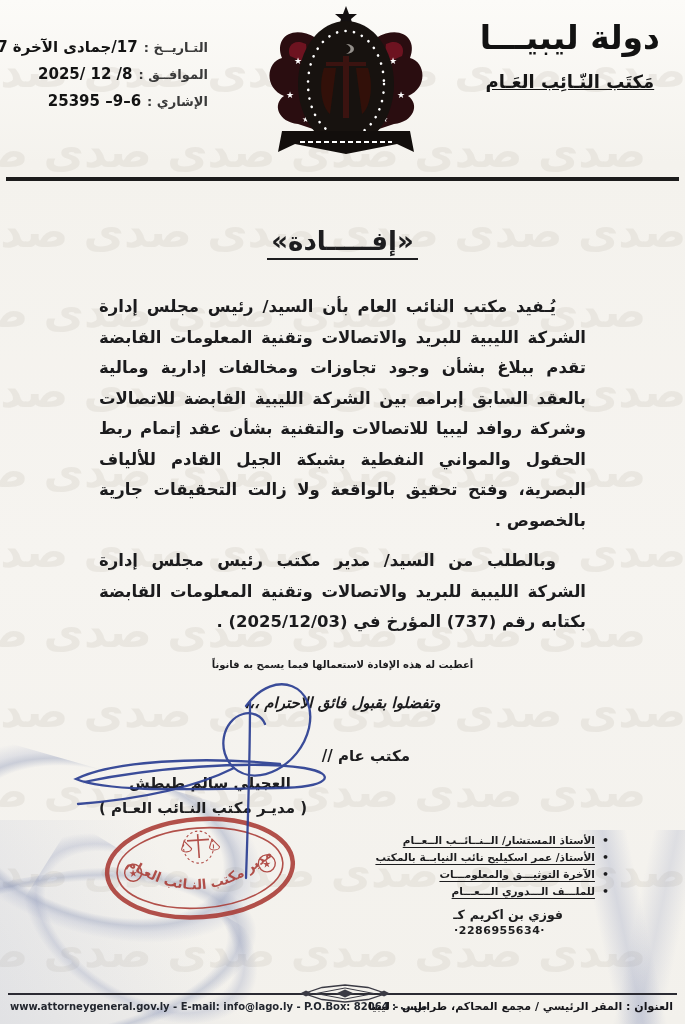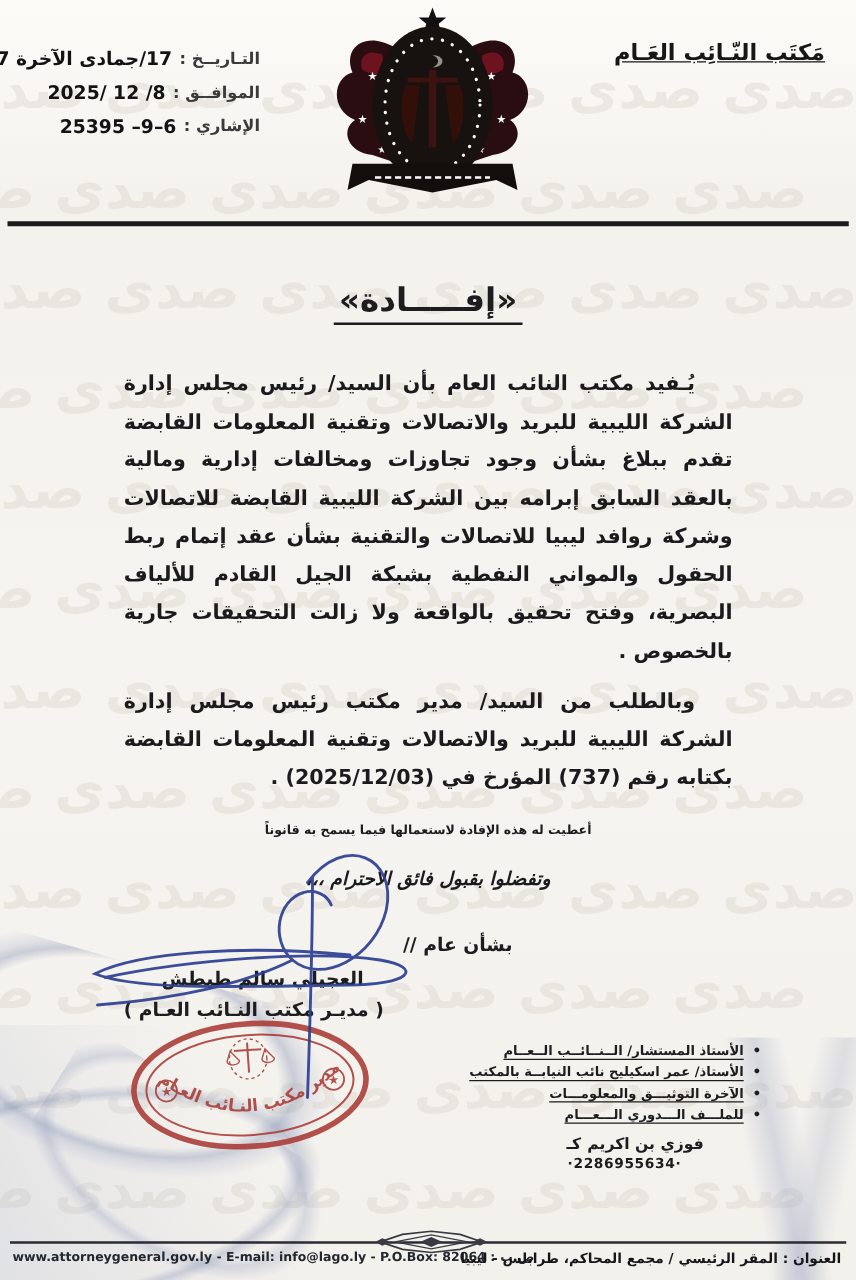--- a/index.html
+++ b/index.html
@@ -139,20 +139,21 @@
     <path d="M90,40 a10,6 0 0 1 0,10 a8,5 0 0 0 0,-10" fill="#e8e4de" opacity=".6"></path>
     <rect x="87" y="52" width="6" height="62" fill="#3b1310"></rect>
     <rect x="70" y="58" width="40" height="4" fill="#3b1310"></rect>
     <path d="M68,64 C62,82 66,104 74,110 L80,64 Z" fill="#321009"></path>
     <path d="M112,64 C118,82 114,104 106,110 L100,64 Z" fill="#321009"></path>
     <path d="M26,127 L154,127 L158,148 L141,140 L90,150 L39,140 L22,148 Z" fill="#120e0c"></path>
     <path d="M44,138 H136" stroke="#ffffff" stroke-width="2" stroke-dasharray="5 3"></path>
   </svg>
 
   <div class="titles">
+    <div class="state-title">دولة ليبيـــا</div>
     <div class="office-title">مَكتَب النّـائِب العَـام</div>
   </div>
 
   <div class="rule"></div>
 
   <div class="doc-title">
     <span>«إفـــــادة»</span>
   </div>
 
   <div class="body">
@@ -170,21 +171,21 @@
 
   <svg class="sig-svg" viewBox="0 0 300 225" aria-hidden="true">
     <g fill="none" stroke="#2b3e92" stroke-width="2.3" stroke-linecap="round" opacity=".92">
       <path d="M196,46 C226,6 268,26 259,68 C250,106 207,128 184,108 C166,92 172,60 193,54 C202,51 212,56 215,64"></path>
       <path d="M184,108 C140,130 78,140 28,144"></path>
       <path d="M34,122 C100,108 200,100 254,108 C290,114 278,128 228,128 C148,129 60,133 26,119 C62,101 150,96 230,104"></path>
       <path d="M200,42 C200,86 198,160 196,218"></path>
     </g>
   </svg>
 
-  <div class="sig-rank">بشأن عام //</div>
+  <div class="sig-rank">مكتب عام //</div>
   <div class="sig-name">العجيلي سالم طيطش</div>
   <div class="sig-pos">( مديـر مكتب النـائب العـام )</div>
 
   <svg class="stamp" viewBox="0 0 195 105" aria-hidden="true">
     <defs>
         <path id="stampArc" d="M 26,46 Q 97,100 168,46"></path>
       </defs>
     <ellipse cx="97" cy="52" rx="93" ry="49" fill="none" stroke="#a93a34" stroke-width="4.5"></ellipse>
     <ellipse cx="97" cy="52" rx="83" ry="40" fill="none" stroke="#a93a34" stroke-width="1.6"></ellipse>
     <circle cx="30" cy="52" r="8.5" fill="none" stroke="#a93a34" stroke-width="1.4"></circle>

